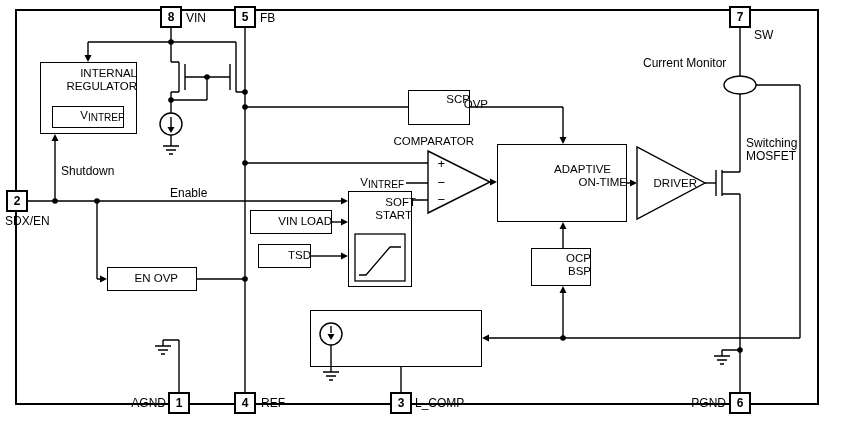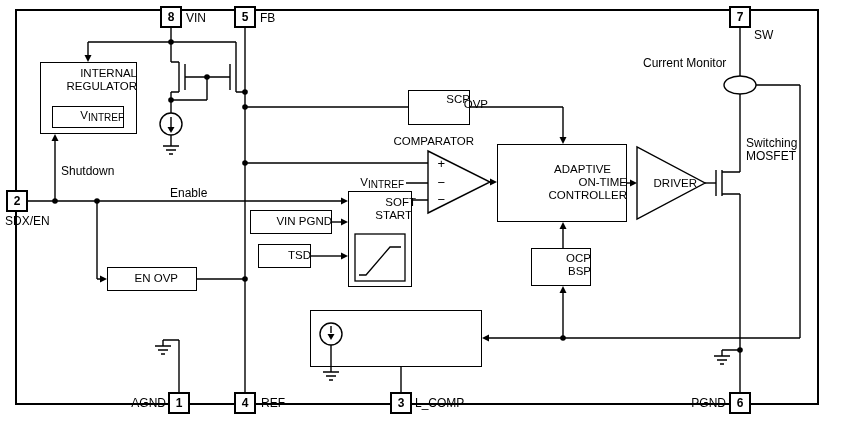--- a/index.html
+++ b/index.html
@@ -203,28 +203,27 @@
   <div class="lbl c" style="left:408px;top:98px;width:80px">OVP</div>
 
   <div class="lbl c" style="left:384px;top:135px;width:90px">COMPARATOR</div>
   <div class="lbl c sign" style="left:431px;top:158px;width:14px">+</div>
   <div class="lbl c sign" style="left:431px;top:177px;width:14px">−</div>
   <div class="lbl c sign" style="left:431px;top:194px;width:14px">−</div>
   <div class="lbl r" style="left:352px;top:176px;width:52px"><span>V</span><span class="sub">INTREF</span></div>
 
   <div class="lbl c" style="left:497px;top:163px;width:114px">ADAPTIVE</div>
   <div class="lbl c" style="left:497px;top:176px;width:130px">ON-TIME</div>
-  <div class="lbl c" style="left:497px;top:189px;width:130px">CONTROLLER</div>
 
   <div class="lbl c" style="left:637px;top:177px;width:60px">DRIVER</div>
 
   <div class="lbl c" style="left:352px;top:196px;width:64px">SOFT</div>
   <div class="lbl c" style="left:348px;top:209px;width:64px">START</div>
 
-  <div class="lbl c" style="left:250px;top:215px;width:82px">VIN PGND</div>
+  <div class="lbl c" style="left:250px;top:215px;width:82px">VIN LOAD</div>
   <div class="lbl c" style="left:258px;top:249px;width:53px">TSD</div>
   <div class="lbl c" style="left:107px;top:272px;width:71px">EN OVP</div>
 
   <div class="lbl c" style="left:531px;top:252px;width:60px">OCP</div>
   <div class="lbl c" style="left:531px;top:265px;width:60px">BSP</div>
 
 
   <div class="lbl fs12" style="left:61px;top:164px">Shutdown</div>
   <div class="lbl fs12" style="left:170px;top:186px">Enable</div>
   <div class="lbl fs12" style="left:643px;top:56px">Current Monitor</div>

